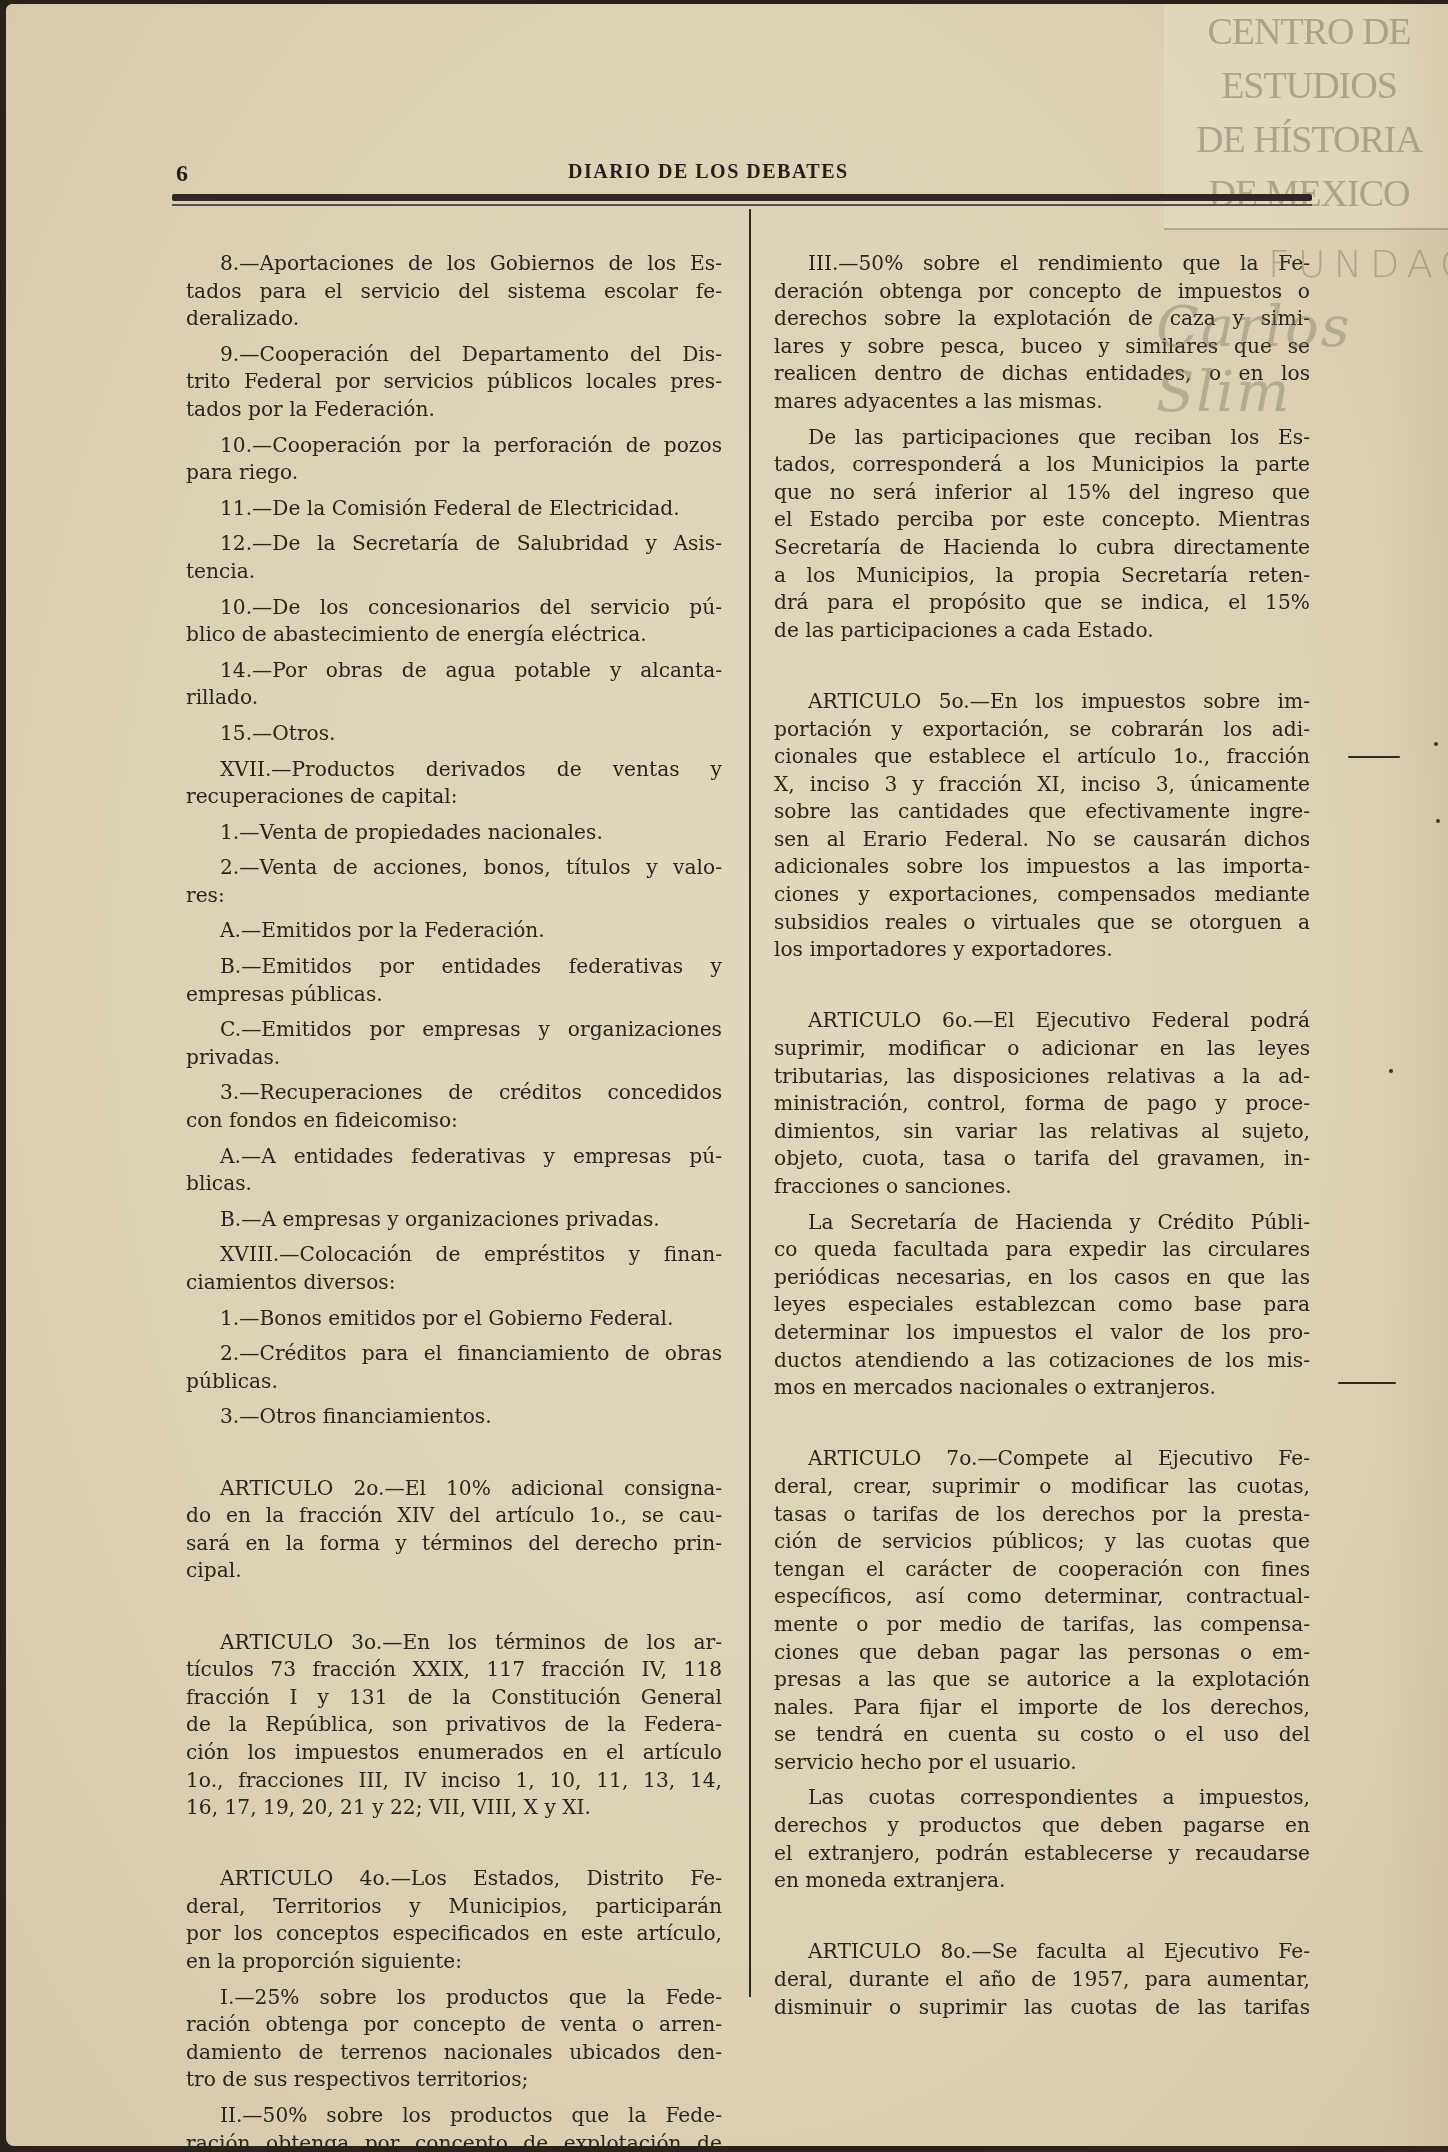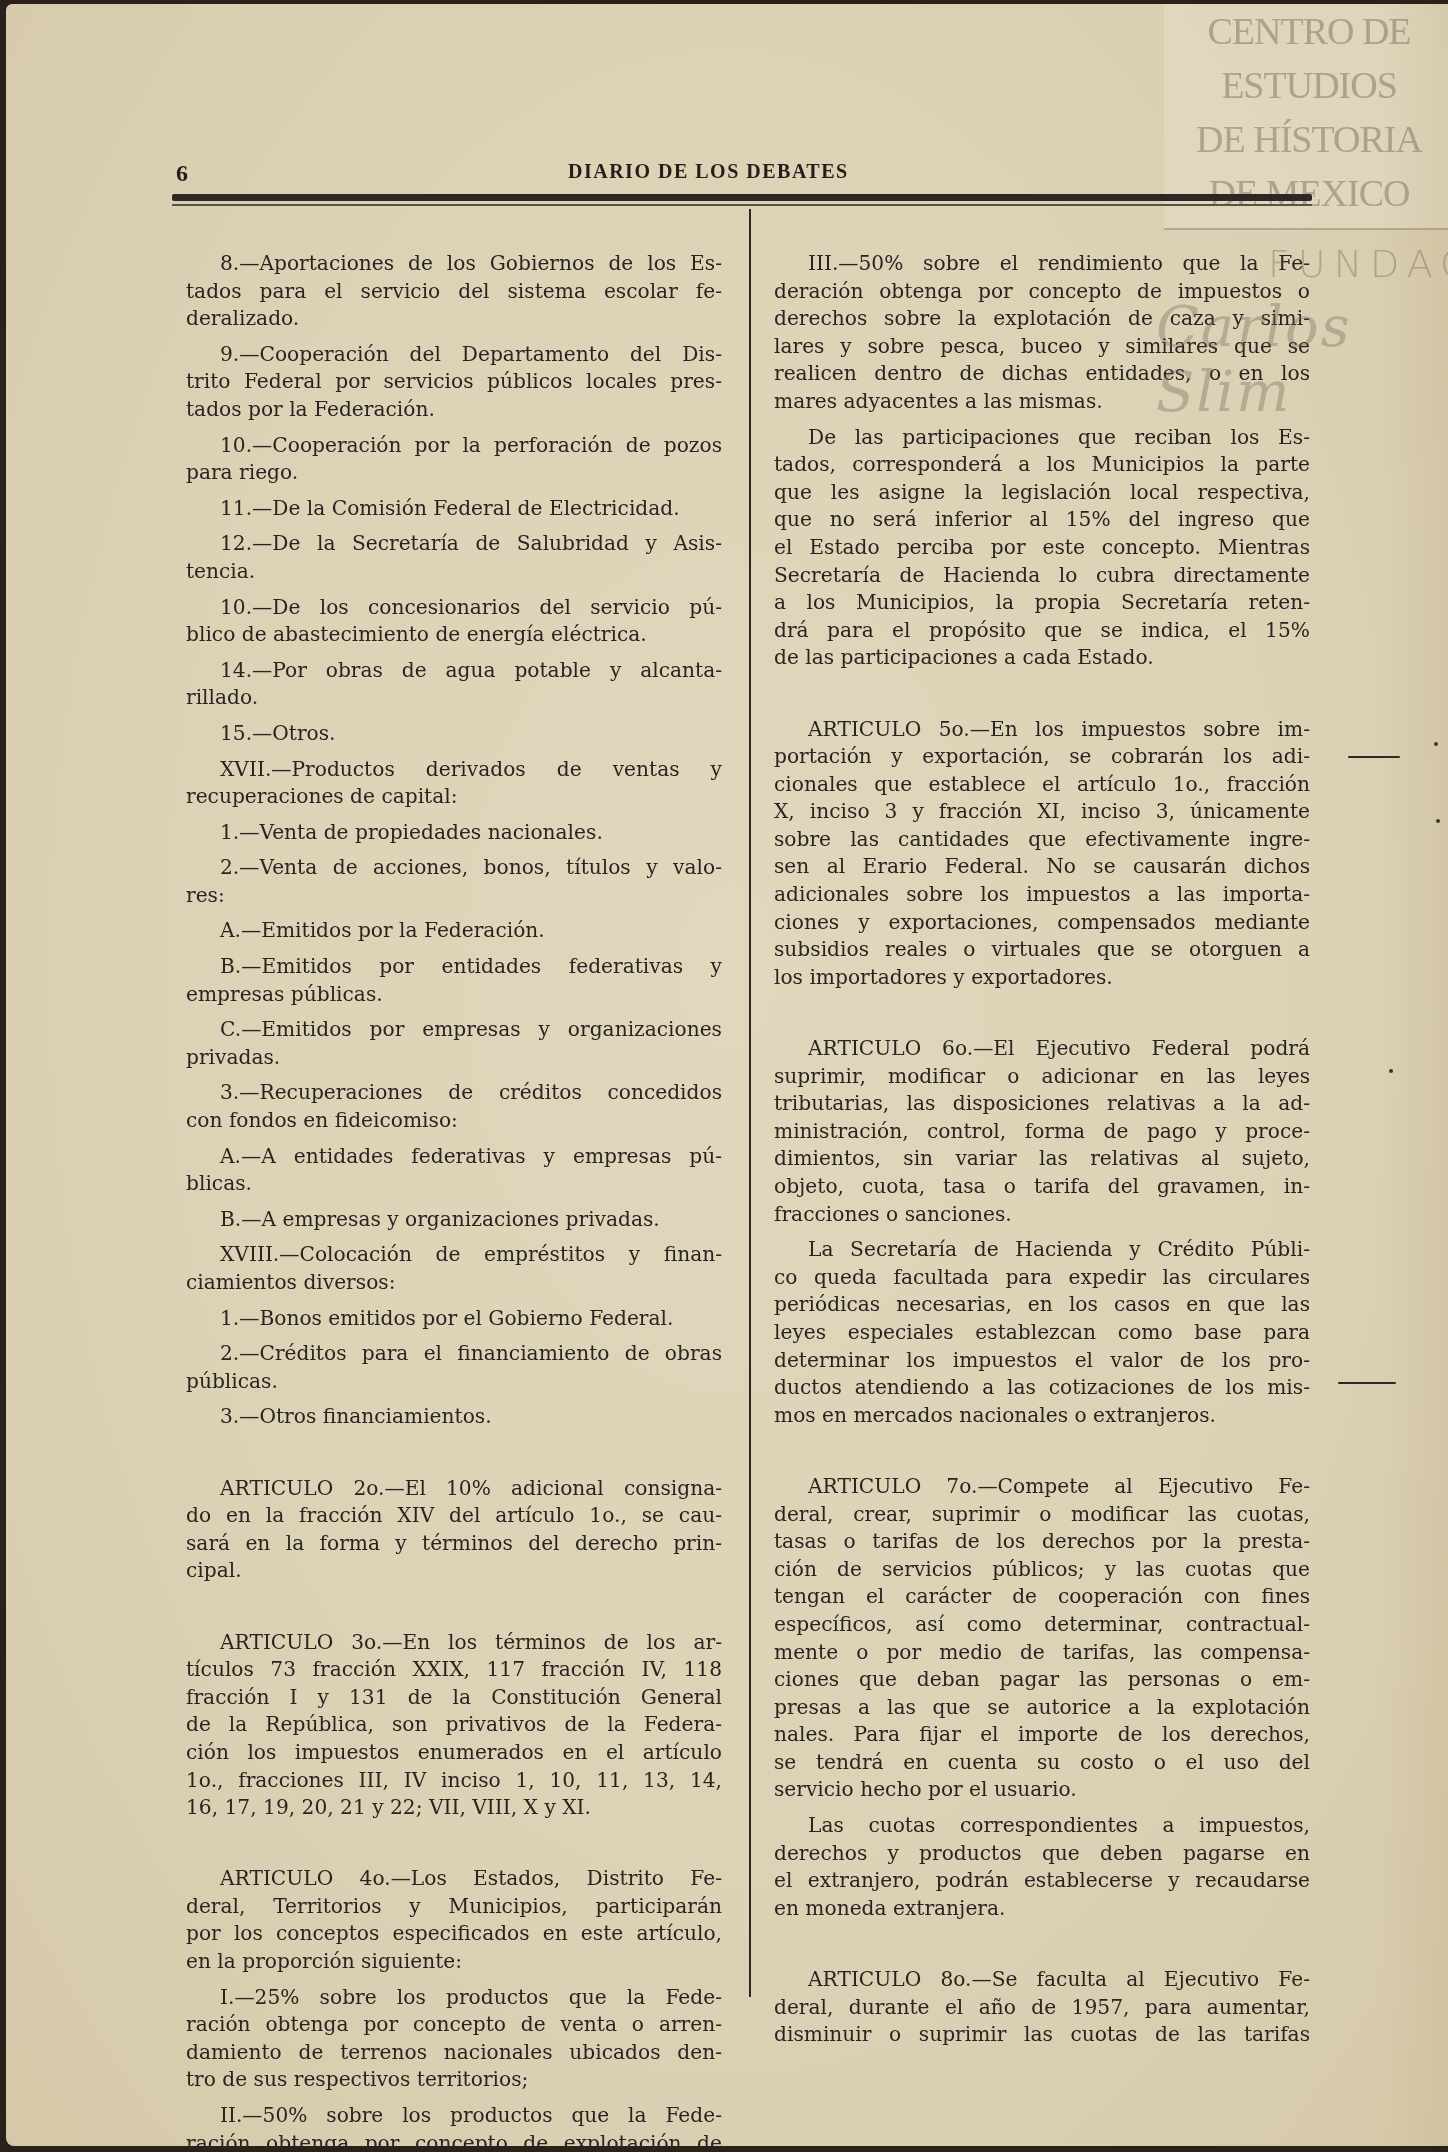--- a/index.html
+++ b/index.html
@@ -223,21 +223,20 @@
         <span class="line indent">III.—50% sobre el rendimiento que la Fe-</span>
         <span class="line">deración obtenga por concepto de impuestos o</span>
         <span class="line">derechos sobre la explotación de caza y simi-</span>
         <span class="line">lares y sobre pesca, buceo y similares que se</span>
         <span class="line">realicen dentro de dichas entidades, o en los</span>
         <span class="line last">mares adyacentes a las mismas.</span>
       </div>
       <div class="para">
         <span class="line indent">De las participaciones que reciban los Es-</span>
         <span class="line">tados, corresponderá a los Municipios la parte</span>
-        <span class="line">que les asigne la legislación local respectiva,</span>
         <span class="line">que no será inferior al 15% del ingreso que</span>
         <span class="line">el Estado perciba por este concepto. Mientras</span>
         <span class="line">Secretaría de Hacienda lo cubra directamente</span>
         <span class="line">a los Municipios, la propia Secretaría reten-</span>
         <span class="line">drá para el propósito que se indica, el 15%</span>
         <span class="line last">de las participaciones a cada Estado.</span>
       </div>
       <div class="gap"></div>
       <div class="para">
         <span class="line indent">ARTICULO 5o.—En los impuestos sobre im-</span>

